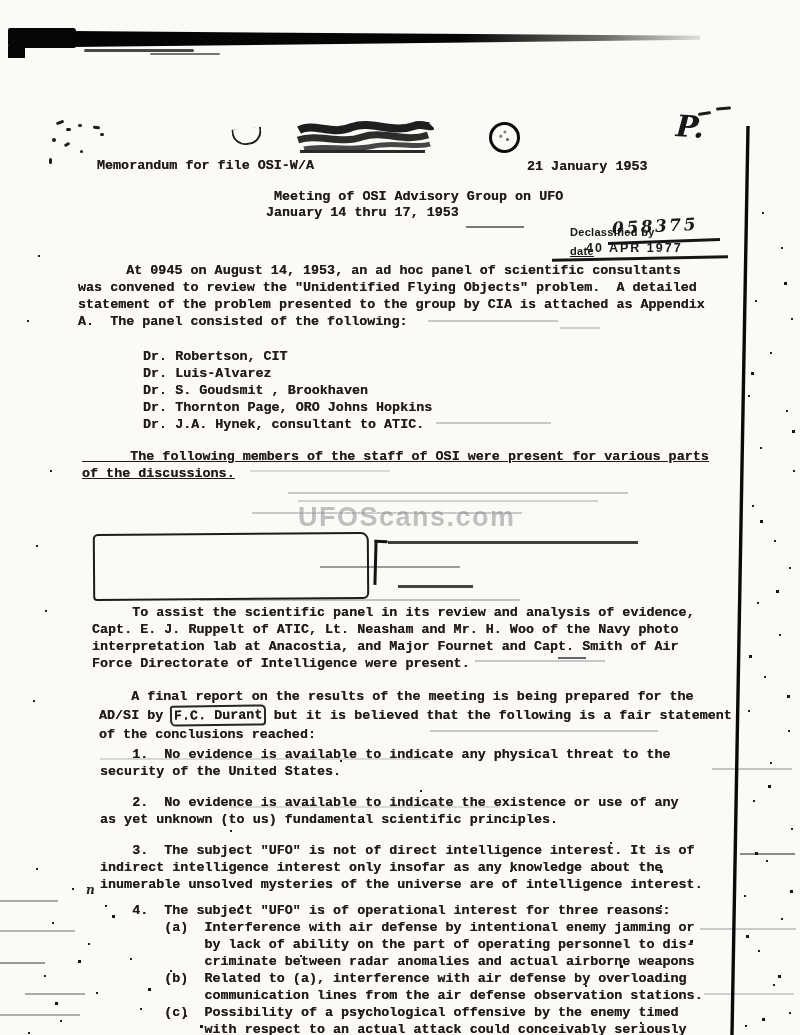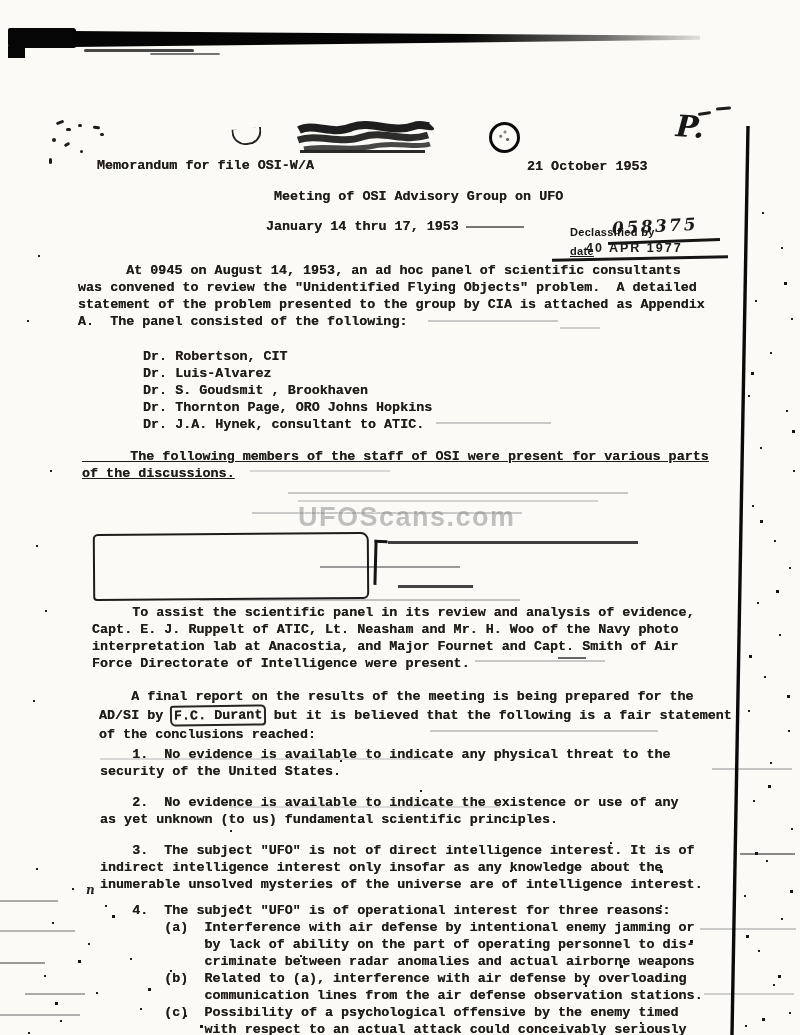--- a/index.html
+++ b/index.html
@@ -89,23 +89,23 @@
   <div class="punch"></div>
   <div class="pmark">P.</div>
   <div class="mk" style="left:698px;top:112px;width:13px;height:3px;transform:rotate(-8deg);"></div>
   <div class="mk" style="left:716px;top:107px;width:15px;height:3px;transform:rotate(-5deg);"></div>
 
   <svg class="vline-svg" style="left:722px;top:118px;" width="34" height="917" viewBox="0 0 34 917">
     <line x1="26" y1="8" x2="10" y2="917" stroke="#0a0a0a" stroke-width="3.4"></line>
   </svg>
 
   <div class="t" style="left:97px;top:157px;">Memorandum for file OSI-W/A</div>
-  <div class="t" style="left:527px;top:158px;">21 October 1953</div>
+  <div class="t" style="left:527px;top:158px;">21 January 1953</div>
   <div class="t" style="left:238px;top:188px;padding-left:36px;">Meeting of OSI Advisory Group on UFO</div>
-  <div class="t" style="left:266px;top:218px;">January 14 thru 17, 1953</div>
+  <div class="t" style="left:266px;top:204px;">January 14 thru 17, 1953</div>
 
   <div class="stamp-label" style="left:528px;top:227px;">Declassified by</div>
   <div class="stamp-hand" style="left:612px;top:218px;">058375</div>
   <div class="stamp-line" style="left:608px;top:240px;width:112px;transform:rotate(-2deg);"></div>
   <div class="stamp-label" style="left:528px;top:246px;text-decoration:underline;">date</div>
   <div class="stamp-date" style="left:586px;top:242px;">40 APR 1977</div>
   <div class="stamp-line" style="left:552px;top:257px;width:176px;transform:rotate(-1.2deg);"></div>
 
   <div class="t" style="left:78px;top:262px;">      At 0945 on August 14, 1953, an ad hoc panel of scientific consultants
 was convened to review the "Unidentified Flying Objects" problem.  A detailed

